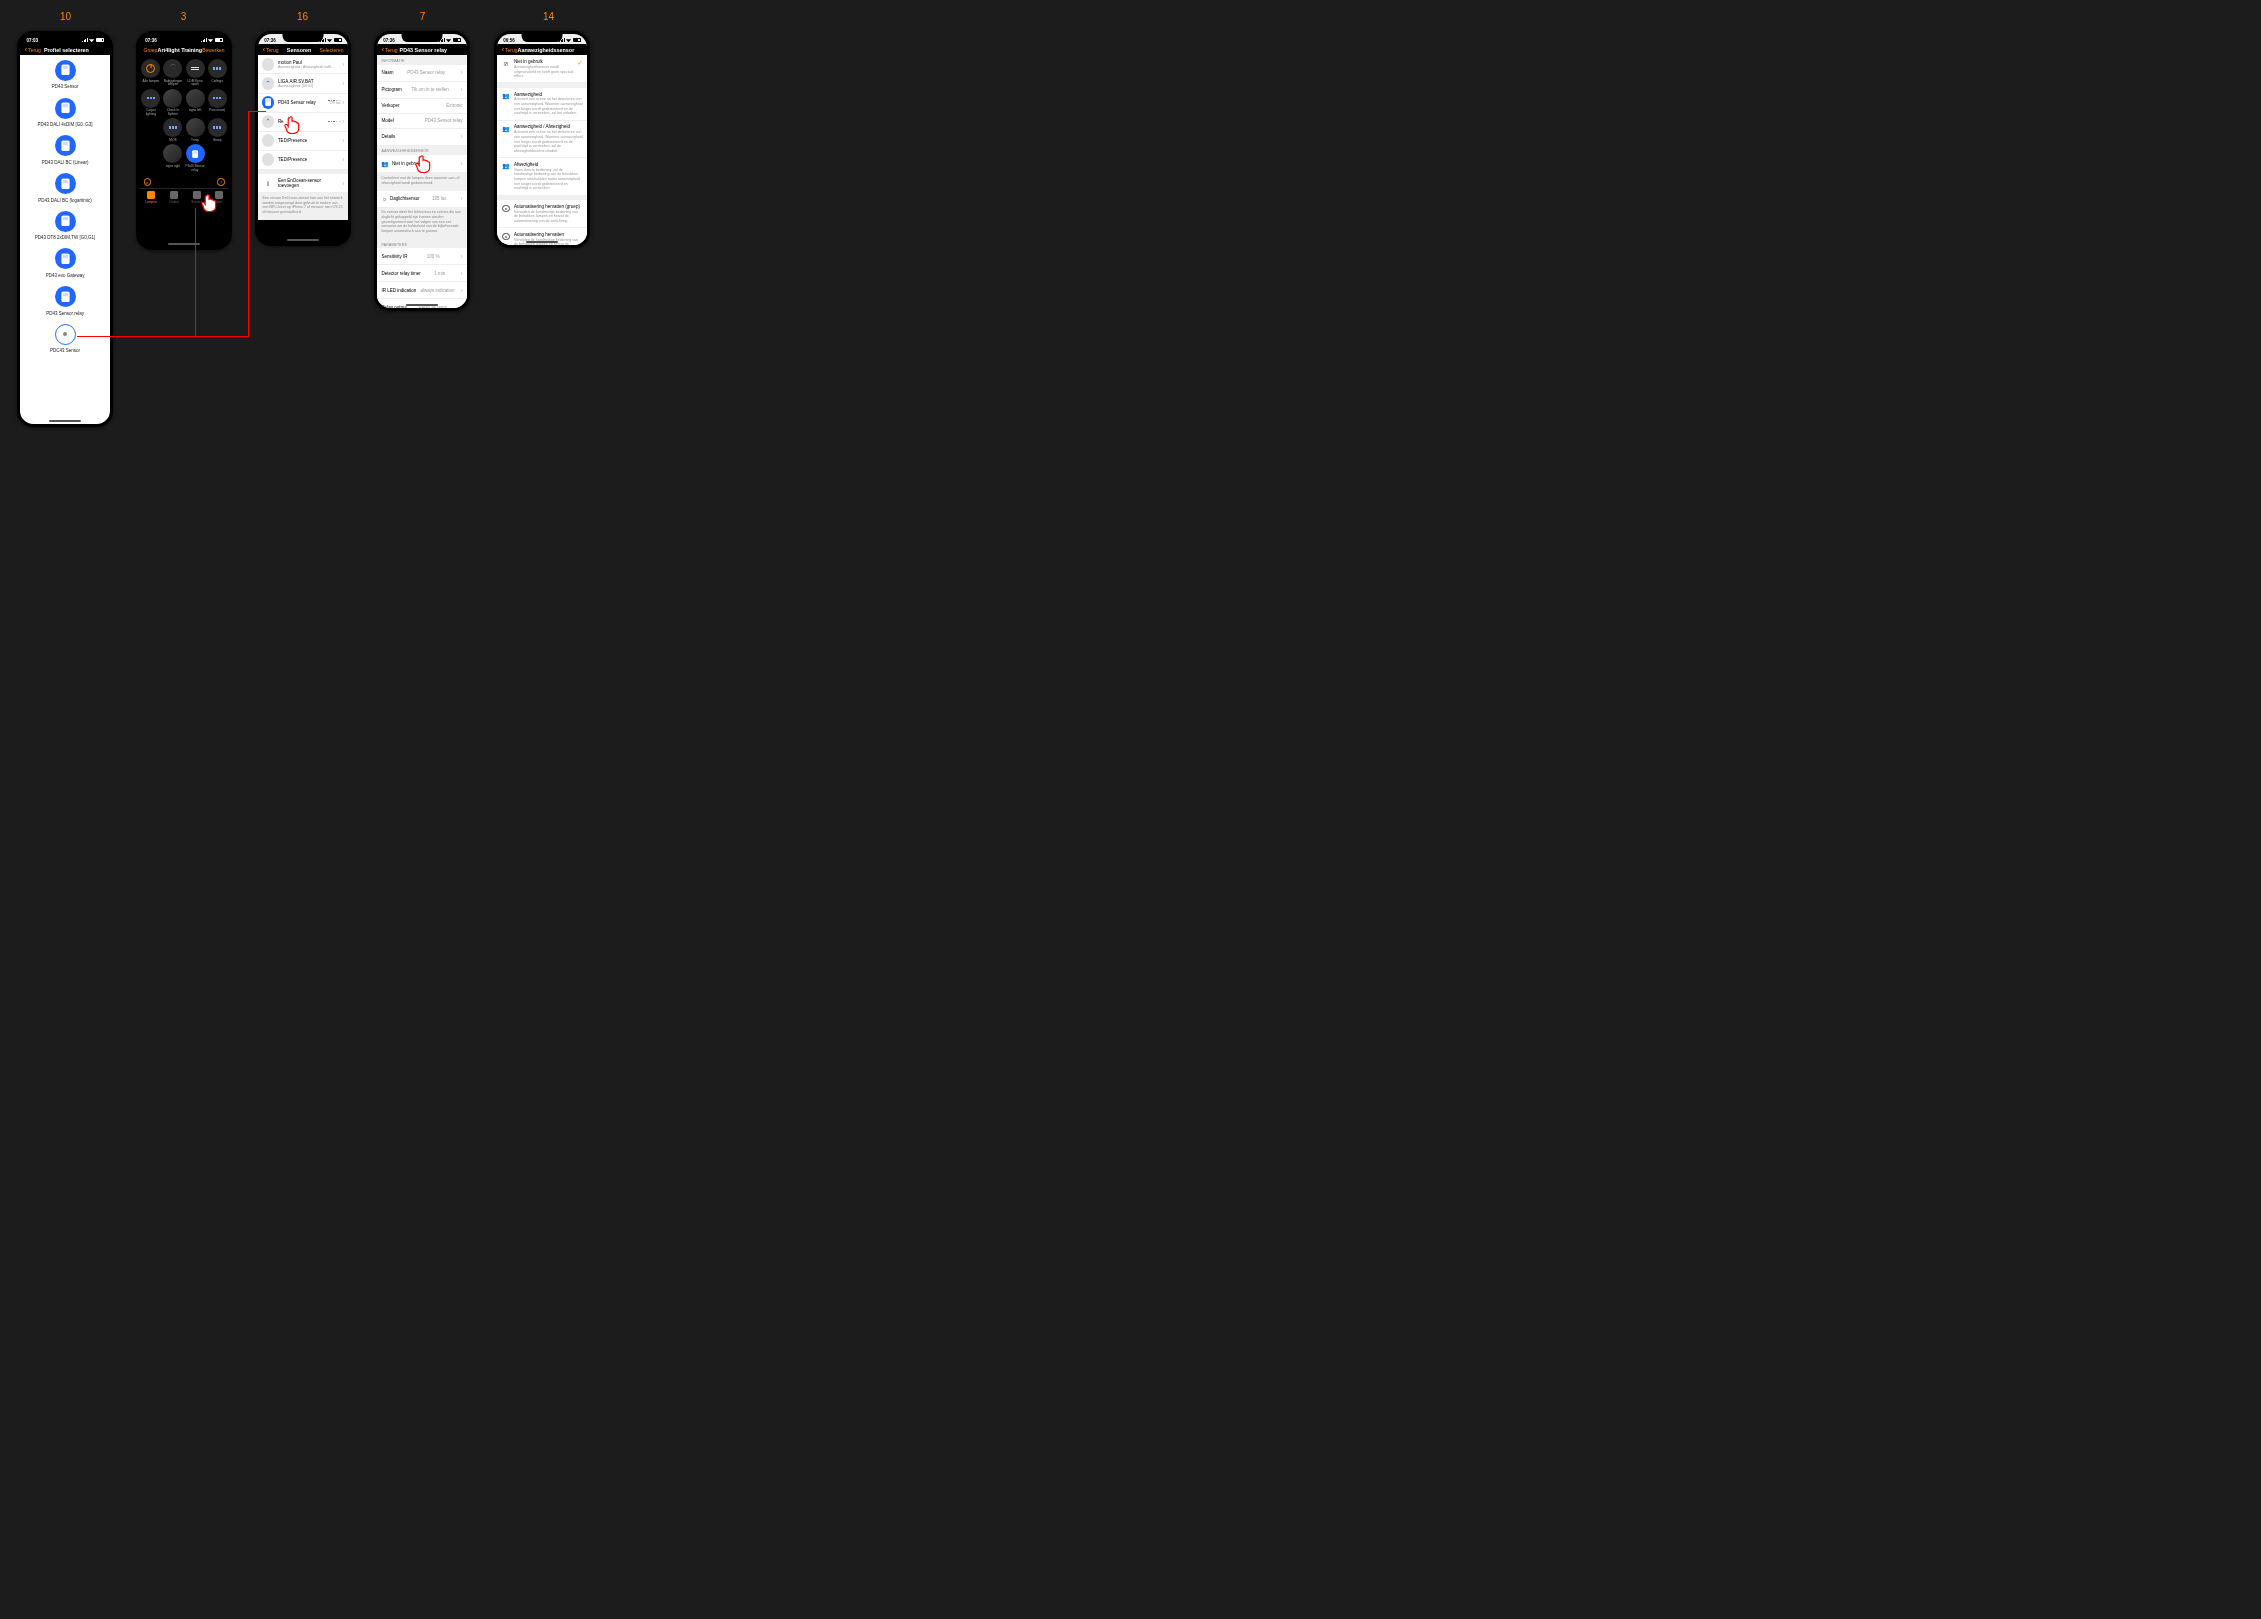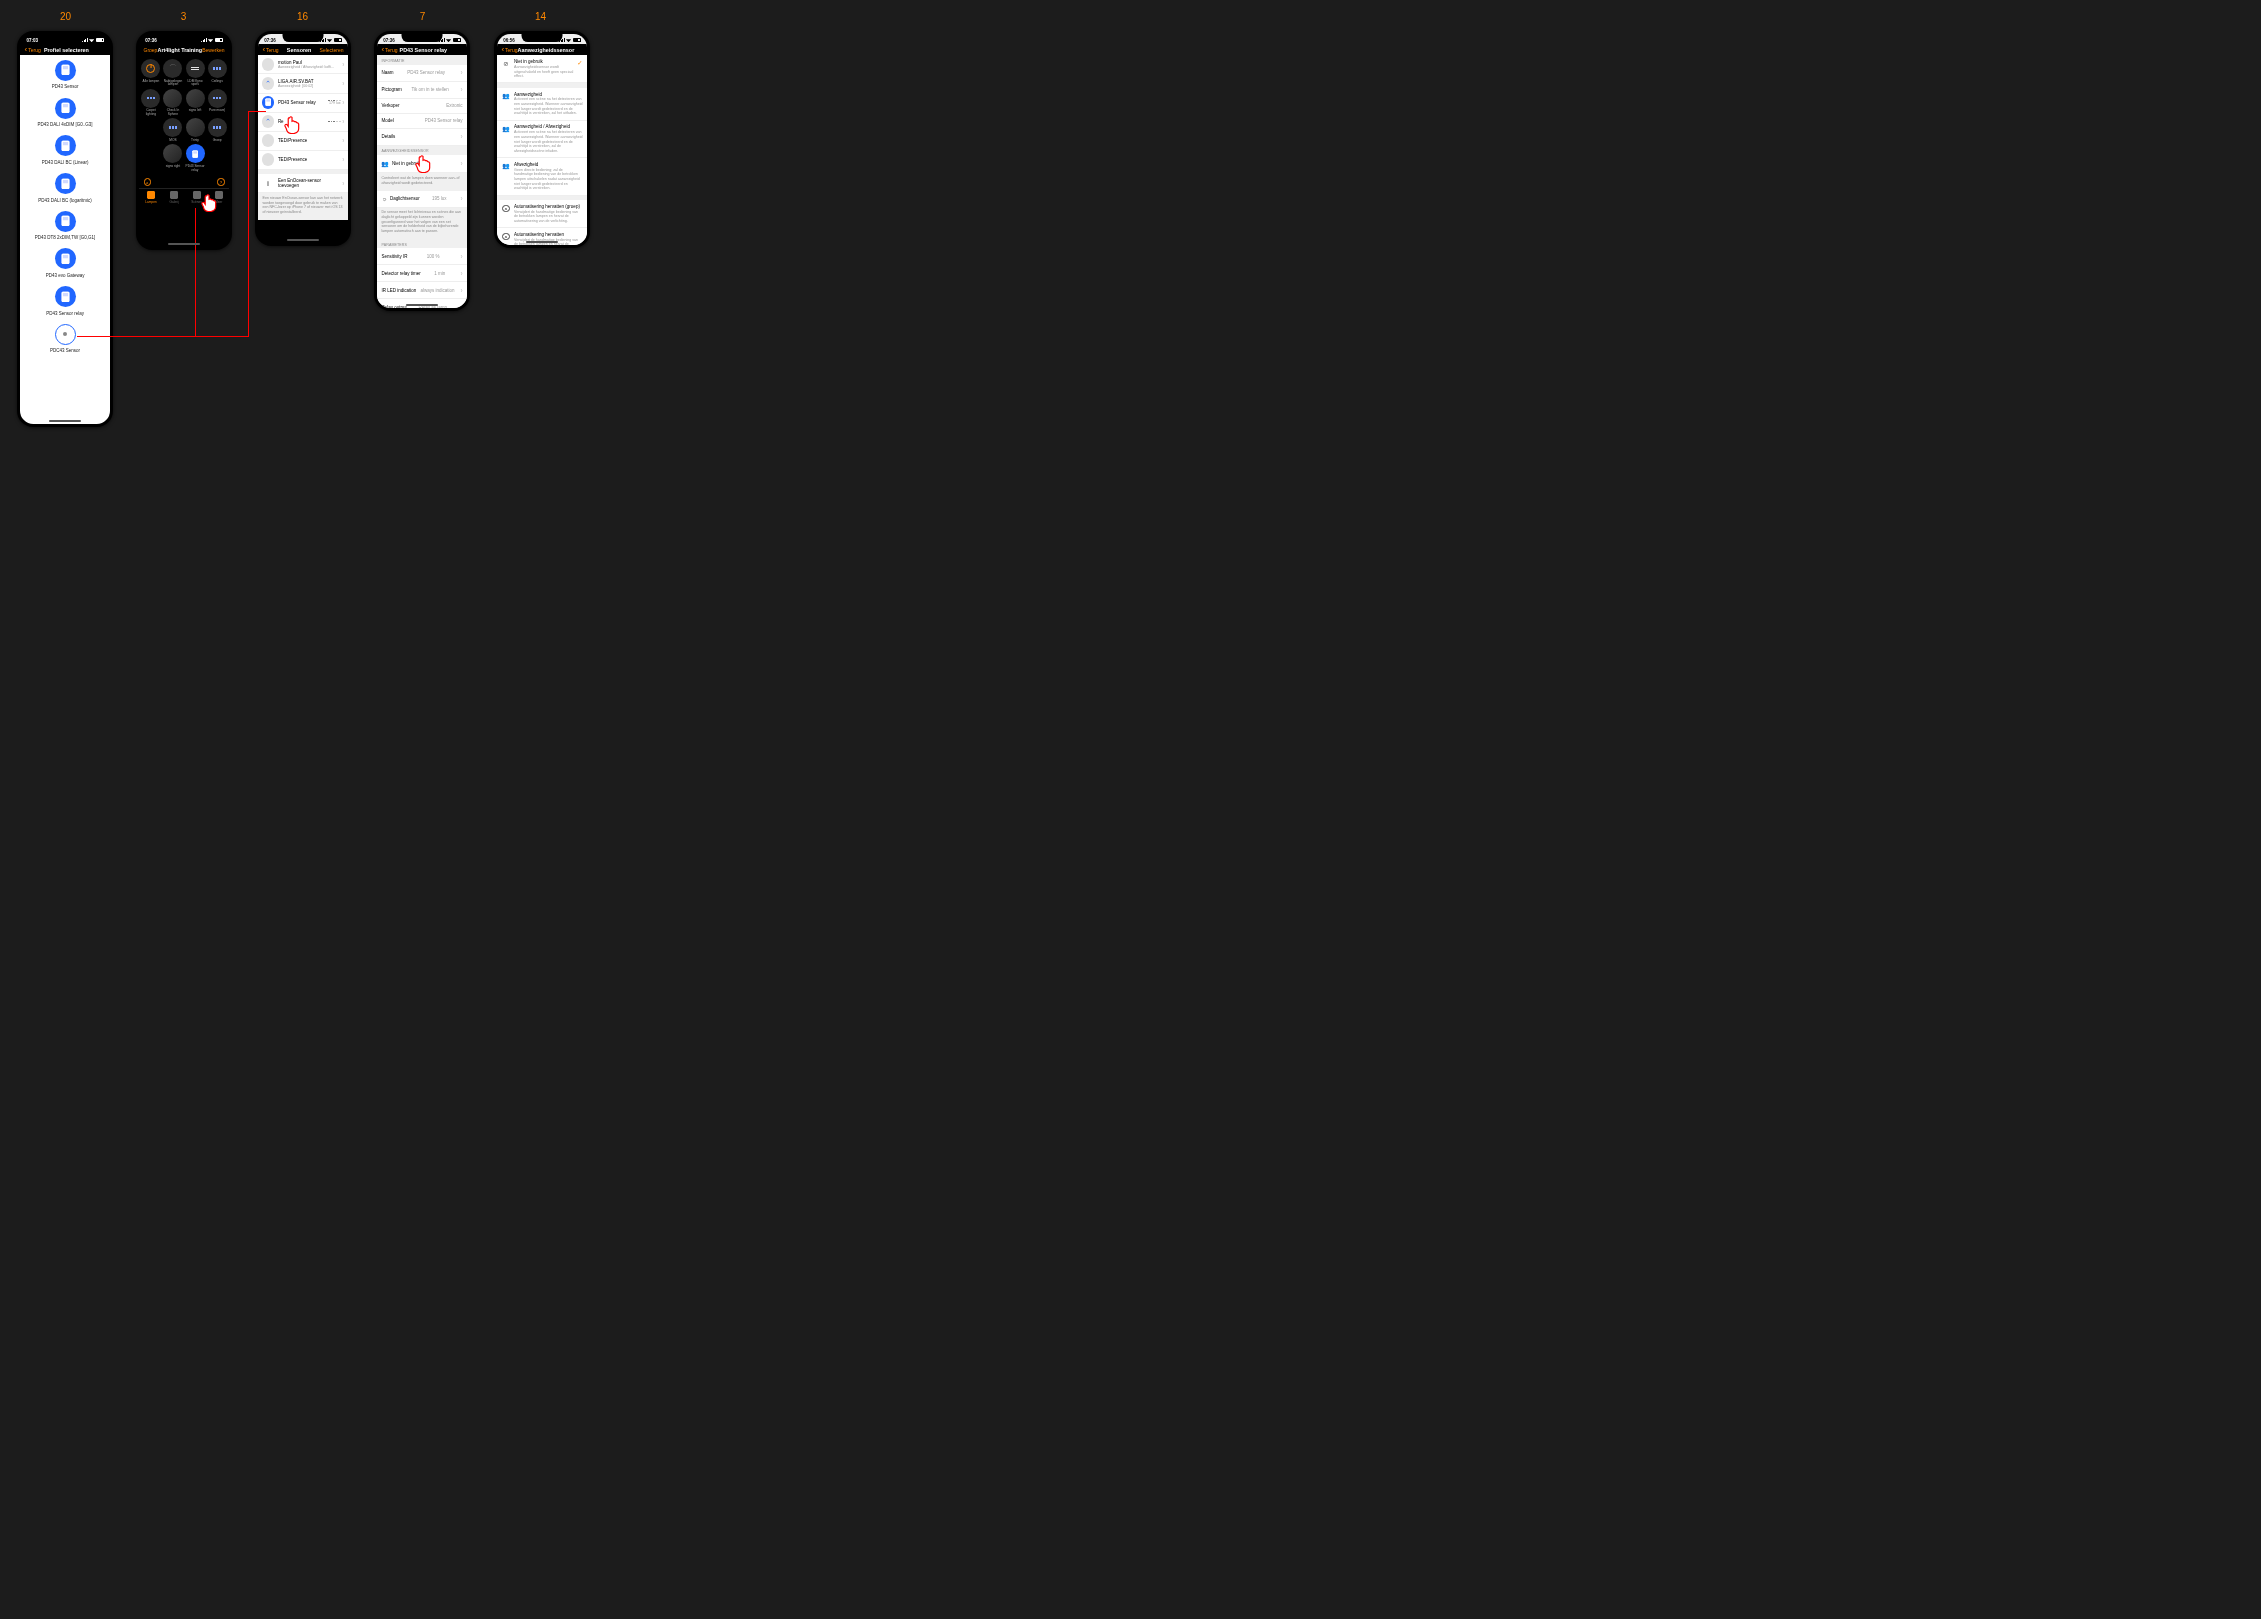--- a/index.html
+++ b/index.html
@@ -105,25 +105,25 @@
   .sun-ic::before { content:"☼"; font-size:6.3px; color:#444; }
   .auto-ic { width:7.2px; height:7.2px; border:0.7px solid #444; border-radius:50%; display:inline-flex; align-items:center; justify-content:center; font-size:4.1px; font-weight:600; }
   
   .sensor-svg { width:6.3px; height:8.1px; }
 </style>
 </head>
 <body>
 
 <div class="canvas">
 
-  <div class="step-label" style="left:43px; top:2.3px;">20</div>
+  <div class="step-label" style="left:43px; top:2.3px;">10</div>
   <div class="step-label" style="left:161px; top:2.3px;">3</div>
   <div class="step-label" style="left:280px; top:2.3px;">16</div>
   <div class="step-label" style="left:400px; top:2.3px;">7</div>
-  <div class="step-label" style="left:518px; top:2.3px;">14</div>
+  <div class="step-label" style="left:518px; top:2.3px;text-align:right;">14</div>
 
   <div class="phone" id="ph10" style="left:8.1px; top:22px; height:396px;">
     <div class="screen">
       <div class="status-bar">
         <span>07:03</span>
         <span class="status-icons">
             <span class="sig">
               <i></i>
               <i></i>
               <i></i>

